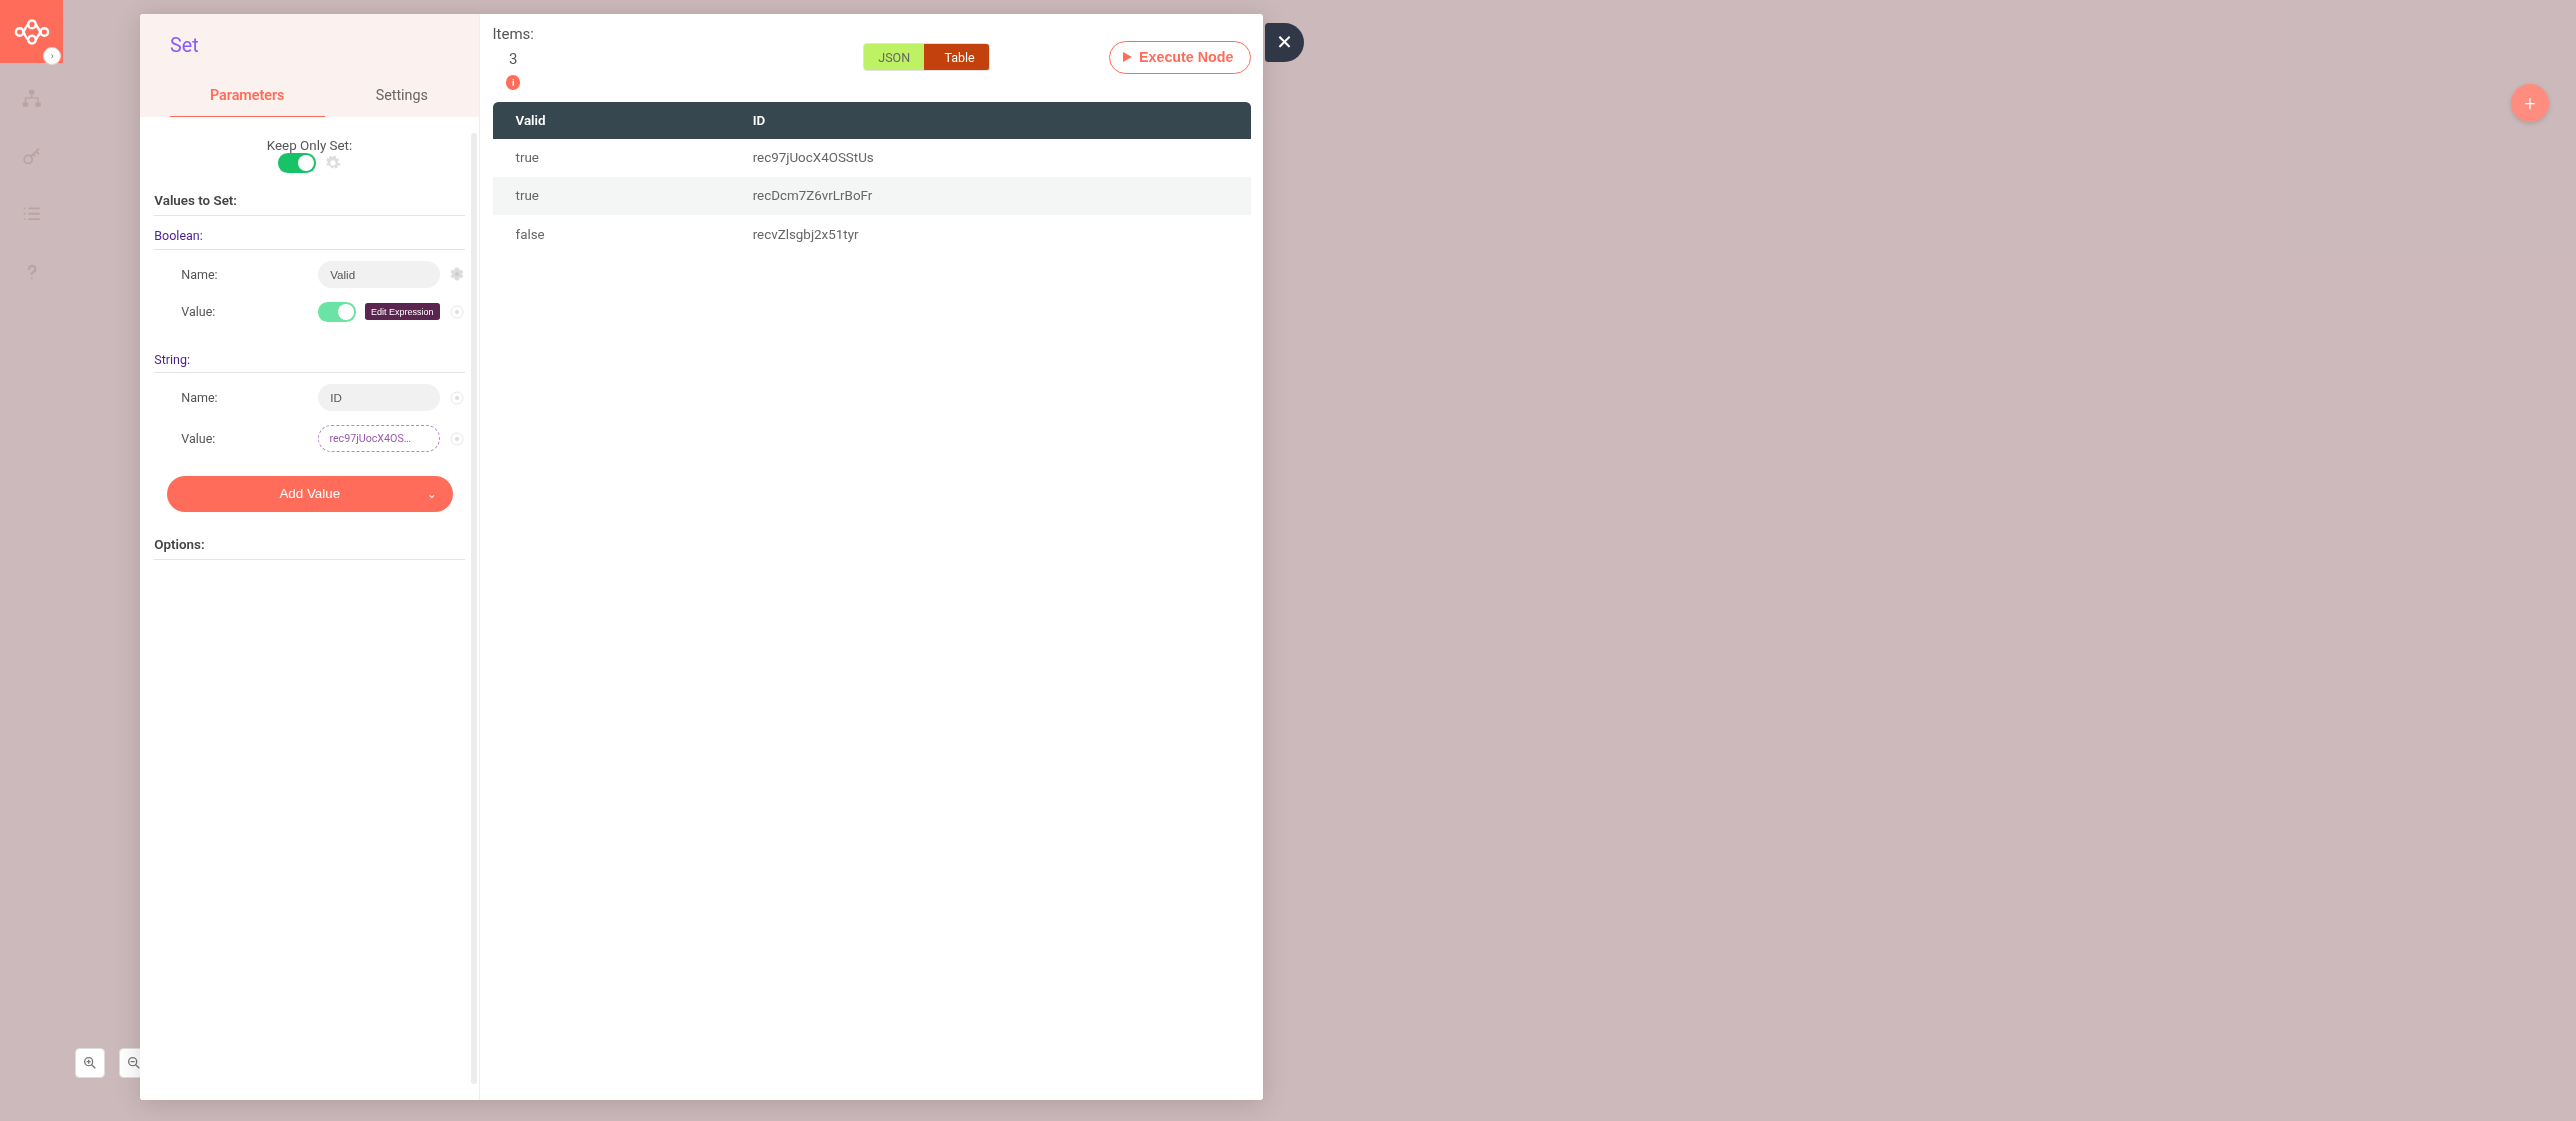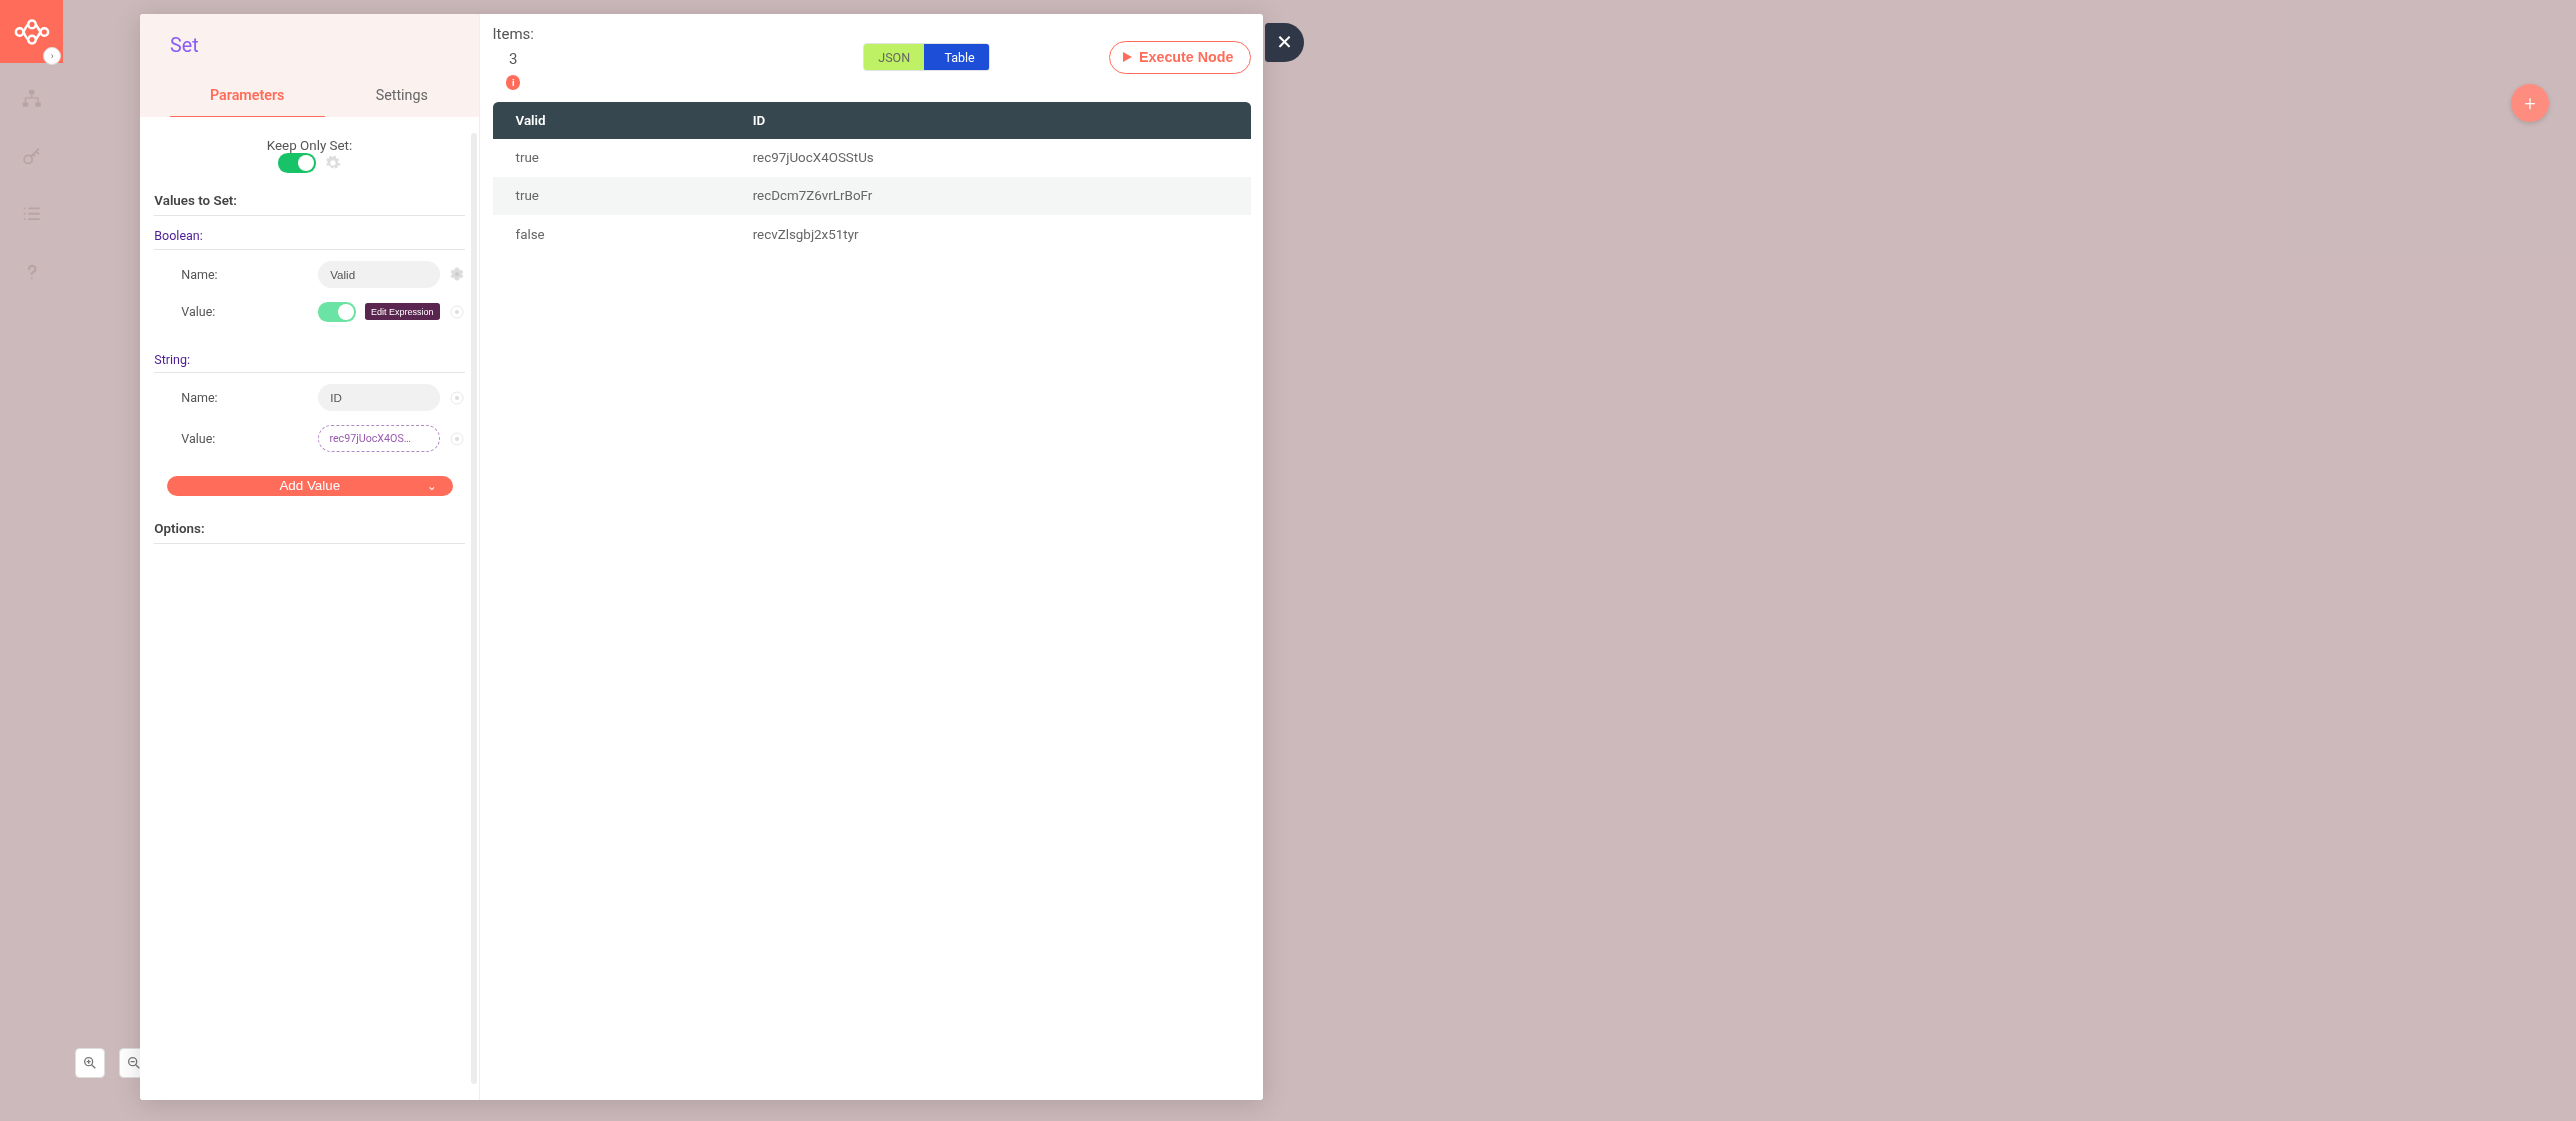--- a/index.html
+++ b/index.html
@@ -190,21 +190,21 @@
     cursor:pointer;
   }
   .edit-expr-btn {
     background:#5a2650; color:#fff;
     font-size:9px; padding:3.6px 6.3px;
     border-radius:2.7px; border:none; cursor:pointer;
   }
 
   .add-value-btn {
     margin: 16px 0 5.4px 12.5px;
-    width: 286px; height: 20px;
+    width: 286px; height: 36px;
     background:#ff6d5a; color:#fff;
     border:none; border-radius:18px;
     font-size:13.4px; cursor:pointer;
     position:relative; display:flex; align-items:center; justify-content:center;
   }
   .add-value-btn .chev { position:absolute; right:16px; font-size:11.6px; }
 
   
   .right-panel {
     flex:1; display:flex; flex-direction:column;
@@ -220,21 +220,21 @@
     width:14.3px; height:14.3px; border-radius:50%;
     background:#ff6d5a; color:#fff; font-size:9.8px;
     display:flex; align-items:center; justify-content:center;
     font-weight:bold;
   }
 
   .view-toggle { display:flex; border:0.9px solid #e2e2e2; border-radius:3.6px; overflow:hidden; }
   .view-toggle .seg {
     padding: 5.4px 14.3px; font-size:12.5px; cursor:pointer; background:#bef264; color:#666;
   }
-  .view-toggle .seg.active { background:#1d4ed8; color:#fff;padding-left:20px; }
+  .view-toggle .seg.active { background:#c2410c; color:#fff;padding-left:20px; }
 
   .exec-btn {
     border:0.9px solid #ff6d5a; color:#ff6d5a; background:#fff;
     border-radius:18px; padding: 7.2px 16px 7.2px 12.5px;
     font-size:14.3px; font-weight:600; cursor:pointer;
     display:flex; align-items:center; gap:7.2px;
   }
   .exec-btn .play {
     width:0;height:0;border-left:9px solid #ff6d5a;
     border-top:5.4px solid transparent;border-bottom:5.4px solid transparent;

